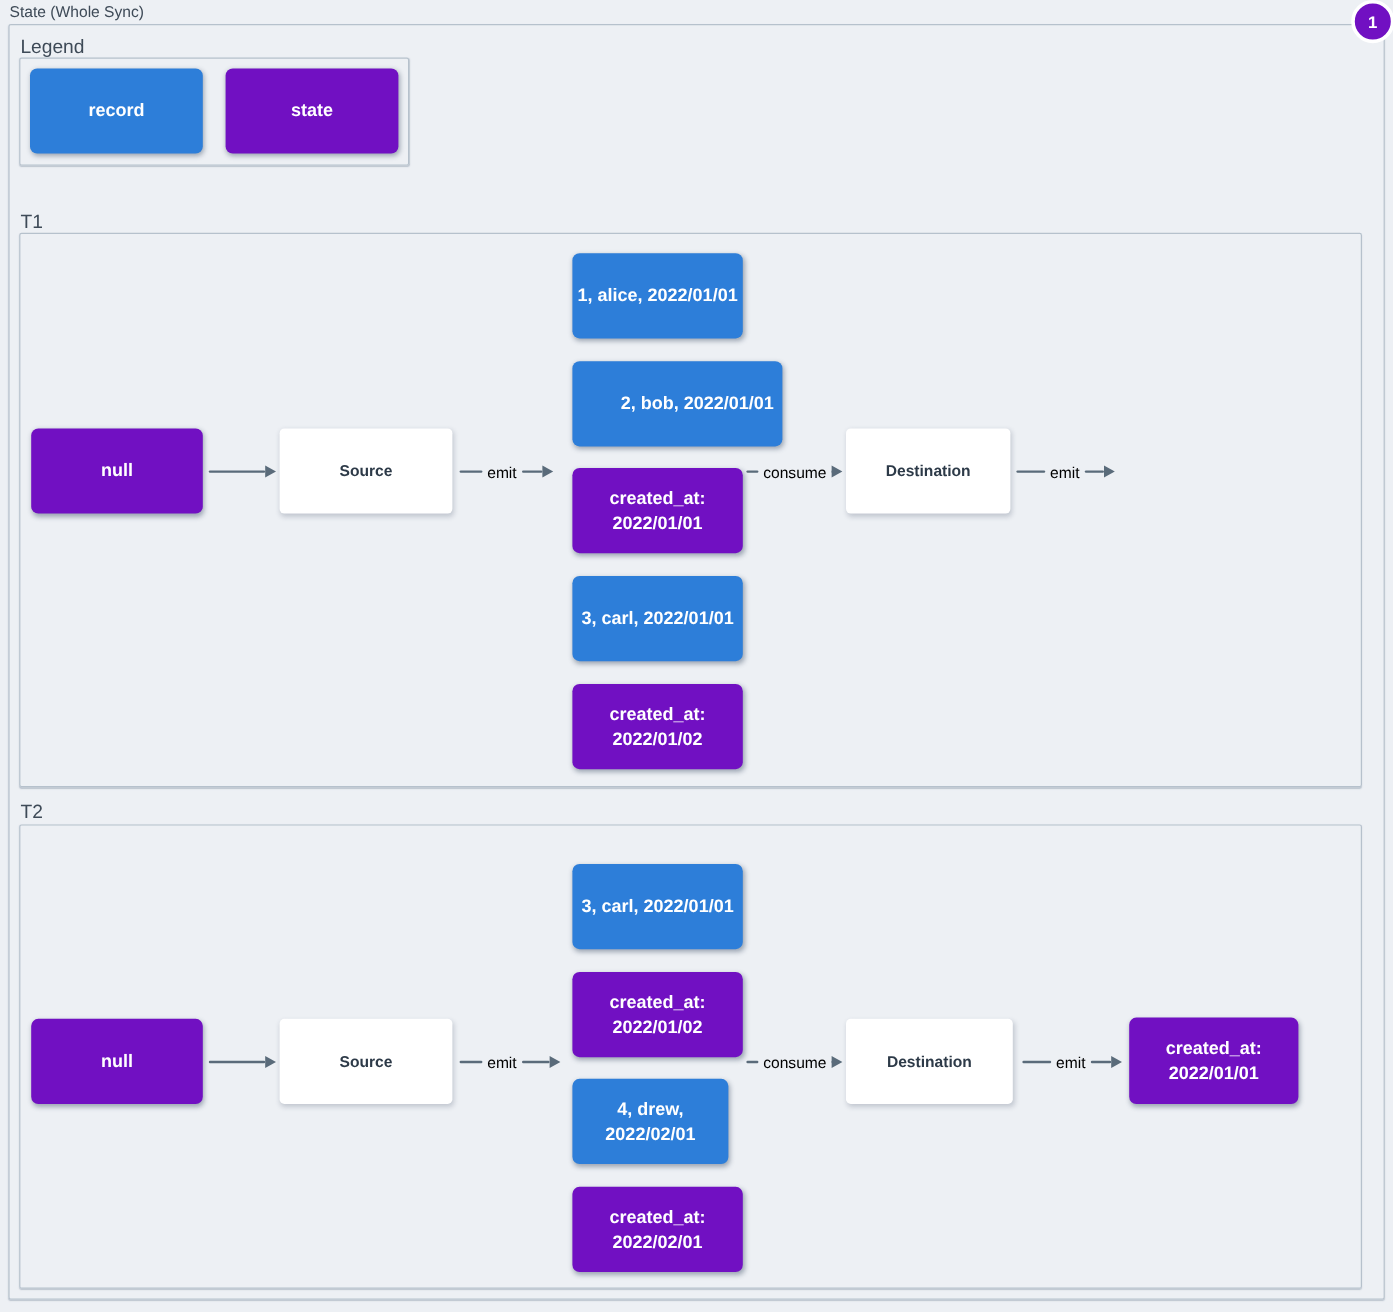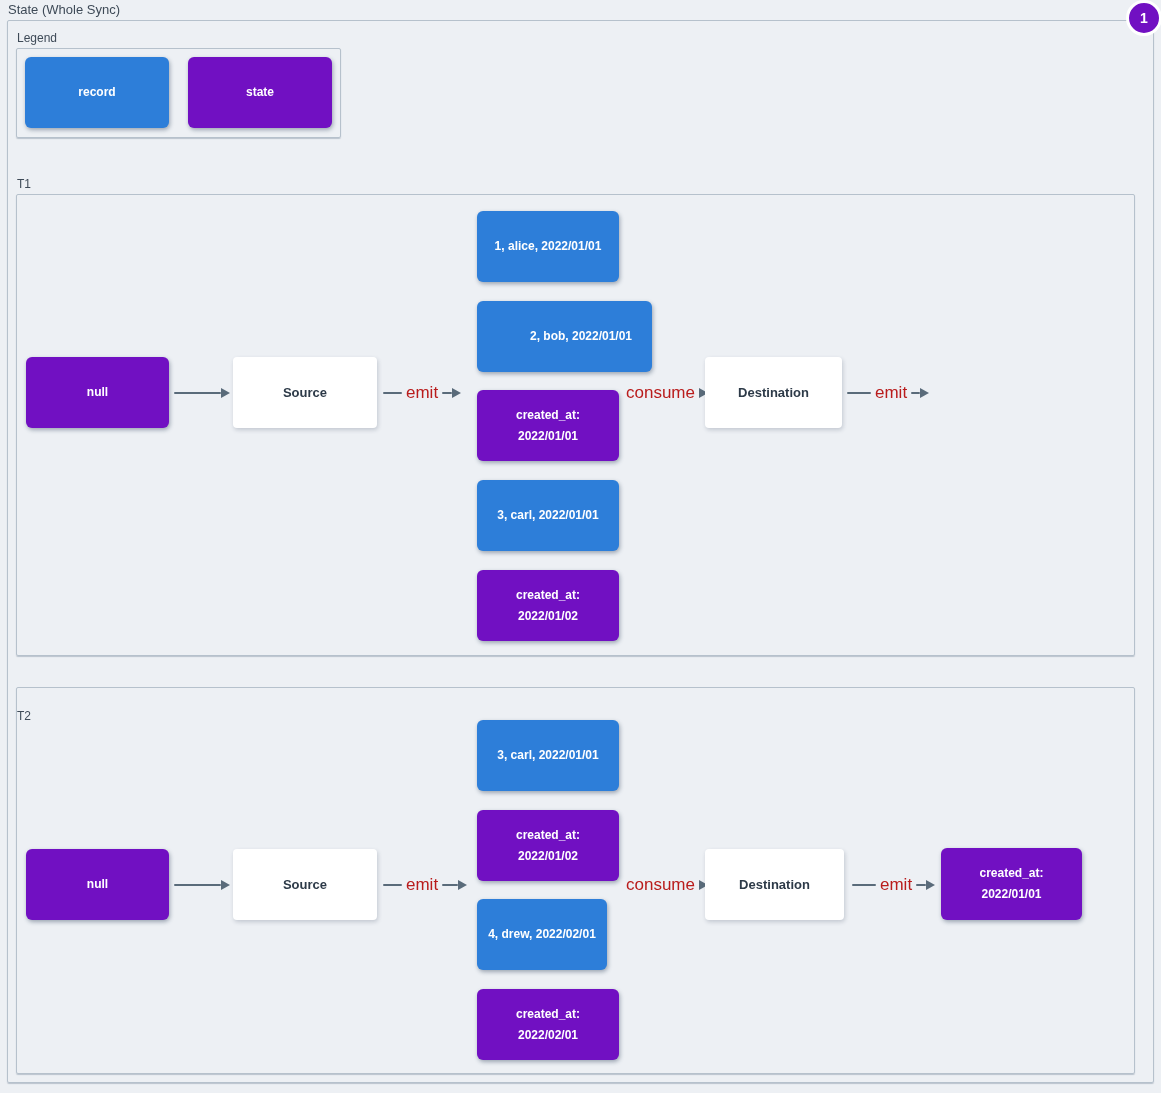--- a/index.html
+++ b/index.html
@@ -13,54 +13,54 @@
   .canvas{position:absolute;inset:0;text-decoration:underline;}
   .container{
     position:absolute;
     border:1px solid #b6c1cc;
     border-radius:2px;
     box-shadow:0 1px 1px rgba(125,140,160,.45);
     background:transparent;
   }
   .ctr-label{
     position:absolute;
-    font-size:12px;
+    font-size:16px;
     font-weight:500;
     color:#3e4a57;
     white-space:nowrap;
   }
   .title{font-size:13px;}
   .node{
     position:absolute;
     border-radius:6px;
     display:flex;align-items:center;justify-content:center;
     text-align:center;
     color:#ffffff;
-    font-size:12px;
+    font-size:15px;
     font-weight:700;
     line-height:21px;
     white-space:pre-line;
     box-shadow:1px 2px 4px rgba(44,61,87,.42);
   }
   .node.record{background:#2d7ed9;}
   .node.state{background:#7110c2;}
   .node.plain{
     background:#ffffff;
     color:#2d3a48;
     font-weight:600;
     font-size:13px;
     border-radius:4px;
     box-shadow:1px 2px 4px rgba(44,61,87,.22);
   }
   .conn{
     position:absolute;
     height:16px;
     display:flex;align-items:center;
-    color:#b91c1c;
-    font-size:17px;
+    color:#000000;
+    font-size:13px;
   }
   .conn .ln{height:2px;background:#5a6b7a;display:block;border-radius:1px;}
   .conn .grow{flex:1;}
   .conn .head{
     width:0;height:0;display:block;
     border-left:9px solid #5a6b7a;
     border-top:5px solid transparent;
     border-bottom:5px solid transparent;
   }
   .conn .clabel{margin:0 4px;white-space:nowrap;}
@@ -128,21 +128,21 @@
 
   <div class="node plain" style="left:705px;top:357px;width:137px;height:71px;">Destination</div>
 
   <div class="conn" style="left:847px;top:385px;width:82px;">
     <i class="ln" style="width:24px;"></i>
     <span class="clabel">emit</span>
     <i class="ln grow"></i>
       <i class="head"></i>
   </div>
 
-  <div class="ctr-label" style="left:17px;top:669px;margin-top:40px;">T2</div>
+  <div class="ctr-label" style="left:17px;top:669px;">T2</div>
   <div class="container" style="left:16px;top:687px;width:1117px;height:385px;"></div>
 
   <div class="node state" style="left:26px;top:849px;width:143px;height:71px;">null</div>
 
   <div class="conn" style="left:174px;top:877px;width:56px;">
     <i class="ln grow"></i>
       <i class="head"></i>
   </div>
 
   <div class="node plain" style="left:233px;top:849px;width:144px;height:71px;">Source</div>

